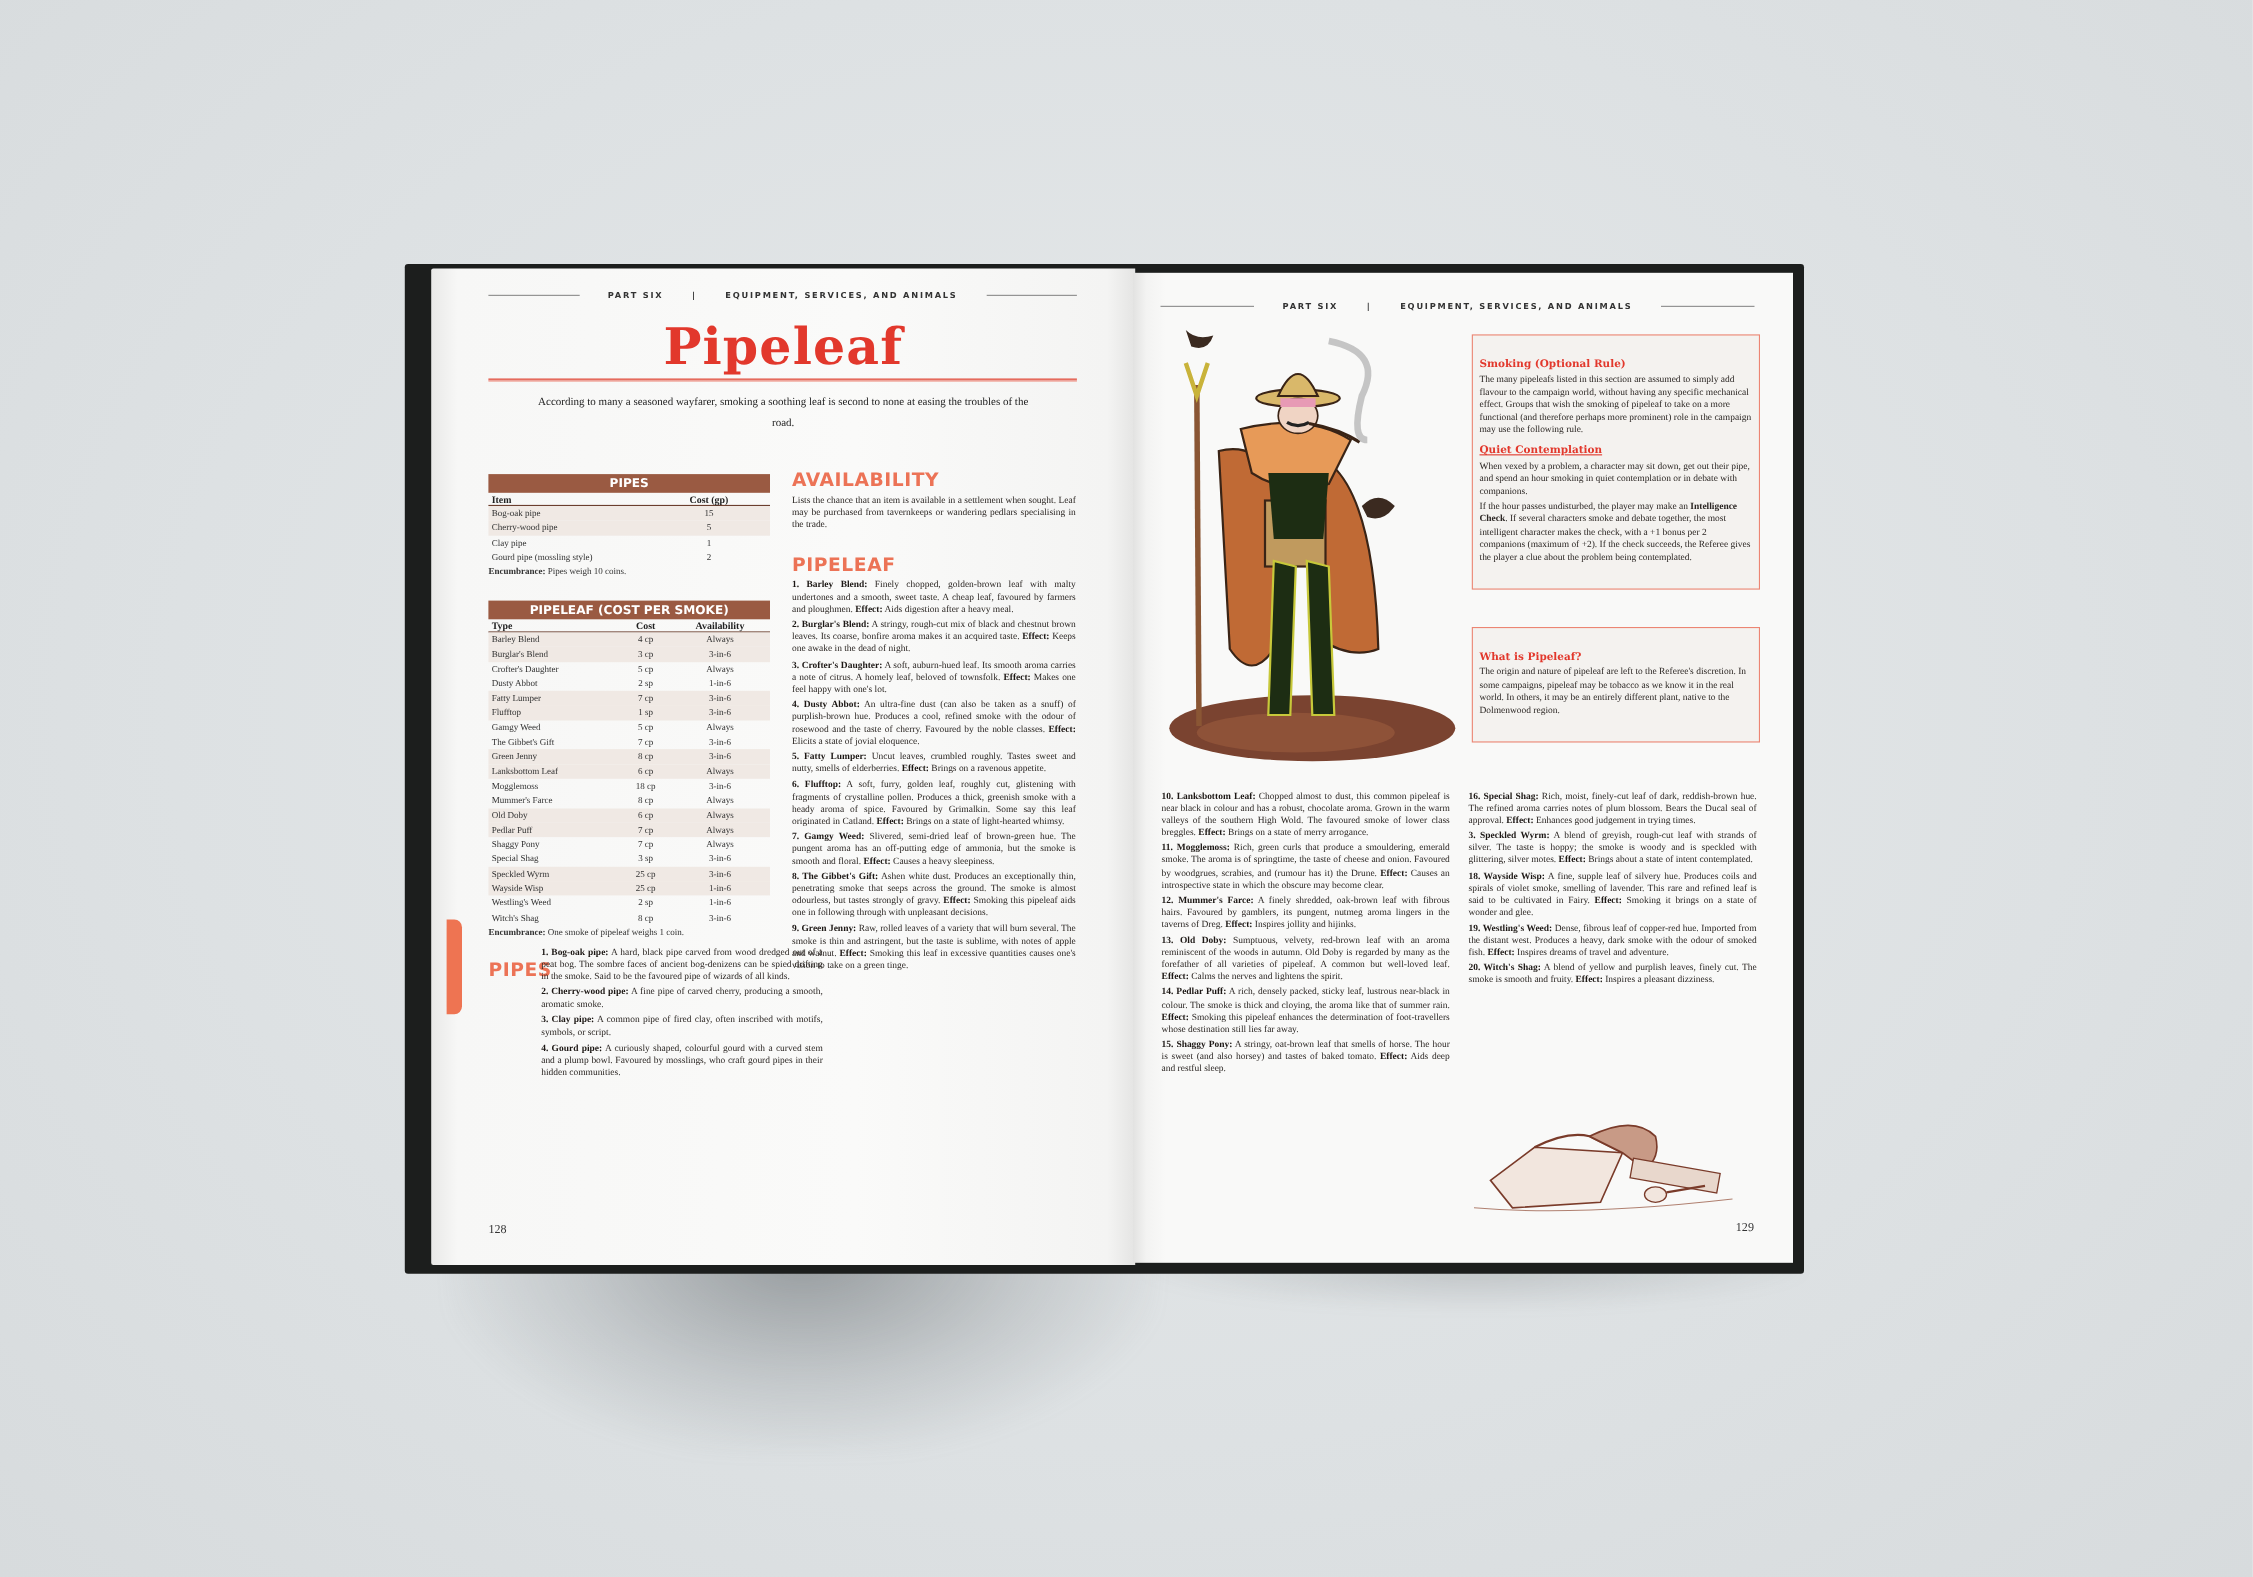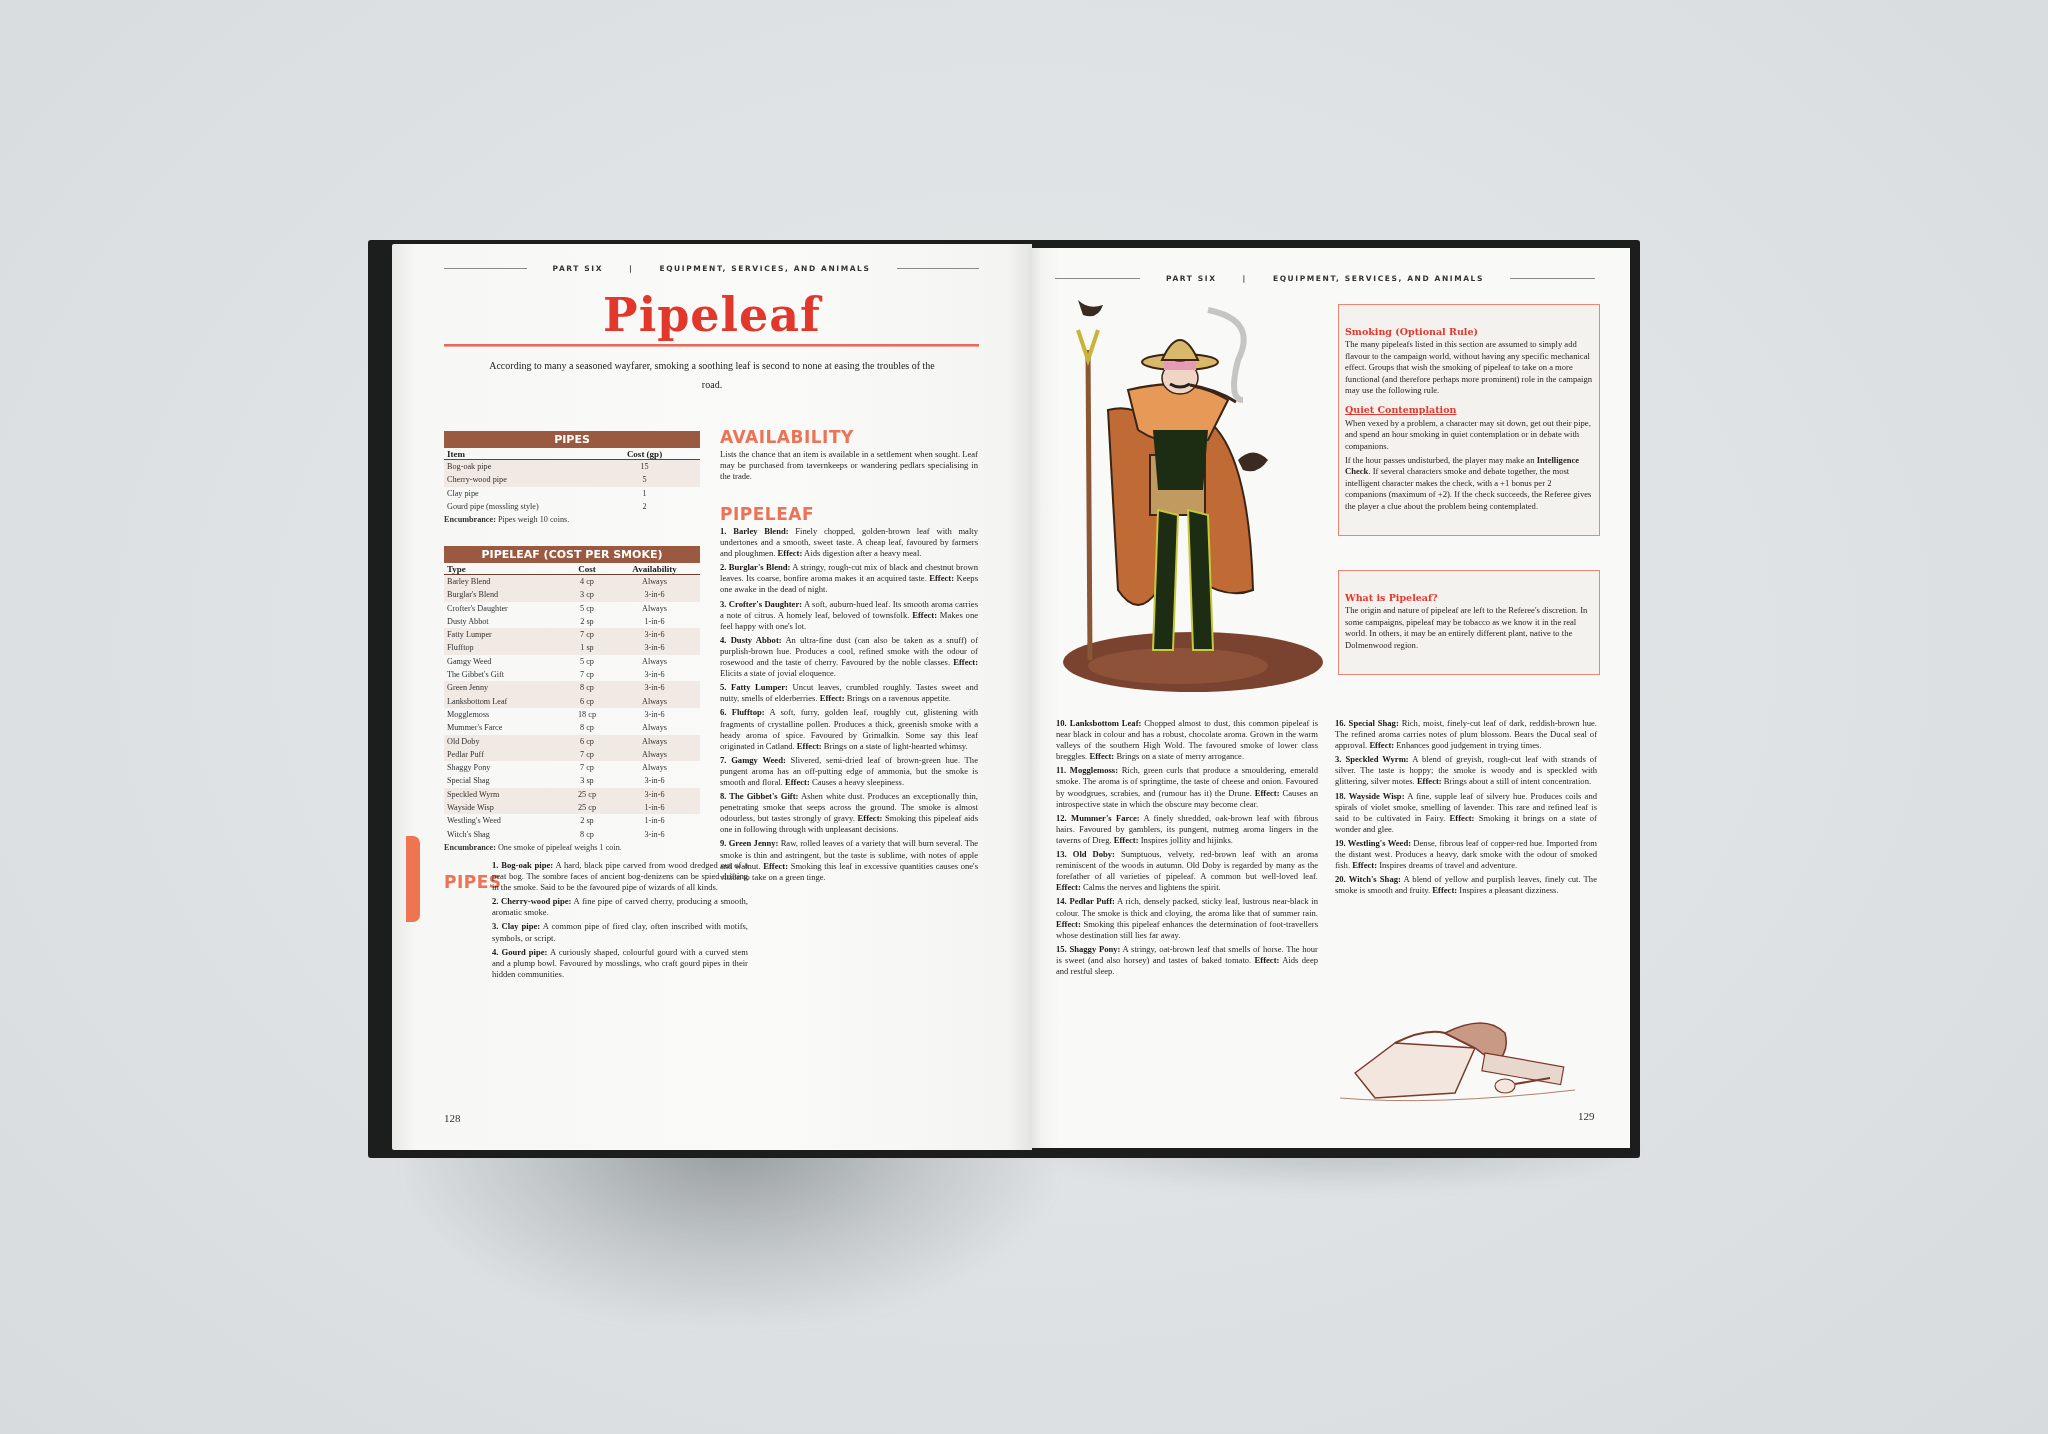--- a/index.html
+++ b/index.html
@@ -317,21 +317,21 @@
   <div class="col" id="leaf-entries-r1" style="left:26px; top:470px; width:262px;">
       <p><b>10. Lanksbottom Leaf:</b> <span>Chopped almost to dust, this common pipeleaf is near black in colour and has a robust, chocolate aroma. Grown in the warm valleys of the southern High Wold. The favoured smoke of lower class breggles.</span> <b>Effect:</b> <span>Brings on a state of merry arrogance.</span></p>
       <p><b>11. Mogglemoss:</b> <span>Rich, green curls that produce a smouldering, emerald smoke. The aroma is of springtime, the taste of cheese and onion. Favoured by woodgrues, scrabies, and (rumour has it) the Drune.</span> <b>Effect:</b> <span>Causes an introspective state in which the obscure may become clear.</span></p>
       <p><b>12. Mummer's Farce:</b> <span>A finely shredded, oak-brown leaf with fibrous hairs. Favoured by gamblers, its pungent, nutmeg aroma lingers in the taverns of Dreg.</span> <b>Effect:</b> <span>Inspires jollity and hijinks.</span></p>
       <p><b>13. Old Doby:</b> <span>Sumptuous, velvety, red-brown leaf with an aroma reminiscent of the woods in autumn. Old Doby is regarded by many as the forefather of all varieties of pipeleaf. A common but well-loved leaf.</span> <b>Effect:</b> <span>Calms the nerves and lightens the spirit.</span></p>
       <p><b>14. Pedlar Puff:</b> <span>A rich, densely packed, sticky leaf, lustrous near-black in colour. The smoke is thick and cloying, the aroma like that of summer rain.</span> <b>Effect:</b> <span>Smoking this pipeleaf enhances the determination of foot-travellers whose destination still lies far away.</span></p>
       <p><b>15. Shaggy Pony:</b> <span>A stringy, oat-brown leaf that smells of horse. The hour is sweet (and also horsey) and tastes of baked tomato.</span> <b>Effect:</b> <span>Aids deep and restful sleep.</span></p>
     </div>
   <div class="col" id="leaf-entries-r2" style="left:305px; top:470px; width:262px;">
       <p><b>16. Special Shag:</b> <span>Rich, moist, finely-cut leaf of dark, reddish-brown hue. The refined aroma carries notes of plum blossom. Bears the Ducal seal of approval.</span> <b>Effect:</b> <span>Enhances good judgement in trying times.</span></p>
-      <p><b>3. Speckled Wyrm:</b> <span>A blend of greyish, rough-cut leaf with strands of silver. The taste is hoppy; the smoke is woody and is speckled with glittering, silver motes.</span> <b>Effect:</b> <span>Brings about a still of intent concentration.</span></p>
+      <p><b>3. Speckled Wyrm:</b> <span>A blend of greyish, rough-cut leaf with strands of silver. The taste is hoppy; the smoke is woody and is speckled with glittering, silver motes.</span> <b>Effect:</b> <span>Brings about a state of intent contemplated.</span></p>
       <p><b>18. Wayside Wisp:</b> <span>A fine, supple leaf of silvery hue. Produces coils and spirals of violet smoke, smelling of lavender. This rare and refined leaf is said to be cultivated in Fairy.</span> <b>Effect:</b> <span>Smoking it brings on a state of wonder and glee.</span></p>
       <p><b>19. Westling's Weed:</b> <span>Dense, fibrous leaf of copper-red hue. Imported from the distant west. Produces a heavy, dark smoke with the odour of smoked fish.</span> <b>Effect:</b> <span>Inspires dreams of travel and adventure.</span></p>
       <p><b>20. Witch's Shag:</b> <span>A blend of yellow and purplish leaves, finely cut. The smoke is smooth and fruity.</span> <b>Effect:</b> <span>Inspires a pleasant dizziness.</span></p>
     </div>
 
   <svg class="illustration" style="left:305px; top:760px;" width="260" height="100" viewBox="0 0 260 100">
     <path d="M20 65 L60 35 L140 40 L120 85 L40 90 Z" fill="#f2e6de" stroke="#7a3b2a" stroke-width="1.5"></path>
     <path d="M60 35 Q90 20 110 25 L140 40" fill="none" stroke="#7a3b2a" stroke-width="2"></path>
     <path d="M110 25 Q150 5 170 25 Q175 45 160 55 L140 40 Z" fill="#c89a86" stroke="#7a3b2a" stroke-width="1.5"></path>
     <rect x="150" y="45" width="80" height="18" transform="rotate(10 150 45)" fill="#e8d7cc" stroke="#7a3b2a" stroke-width="1.2"></rect>

